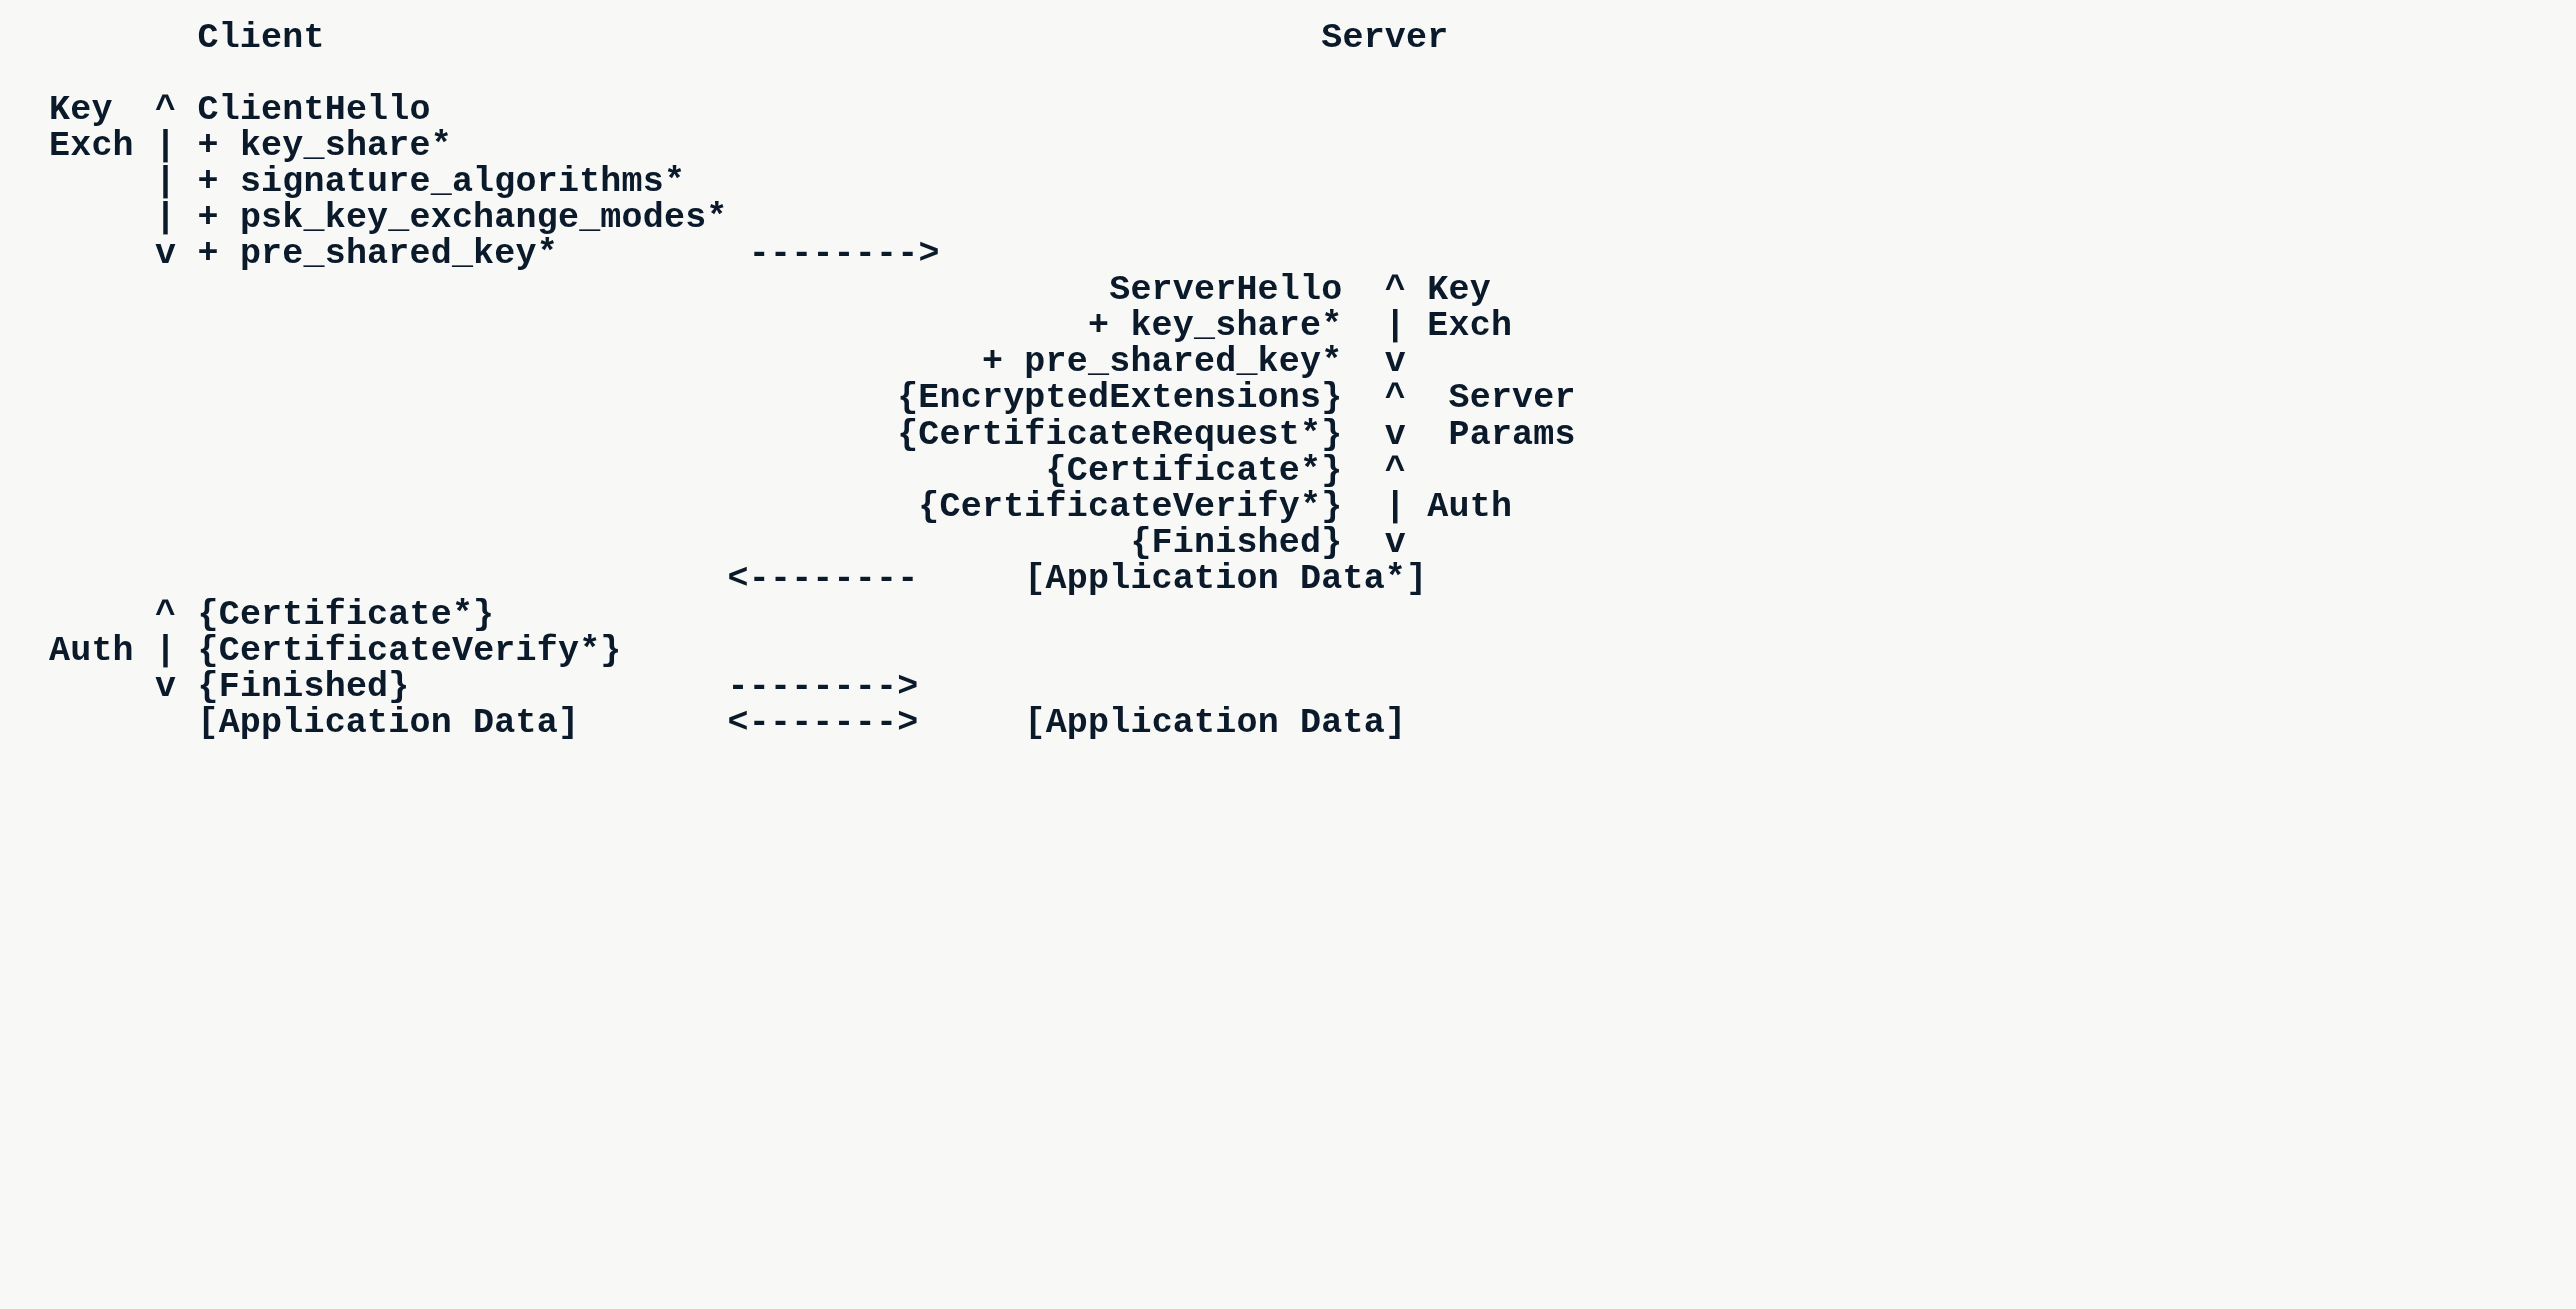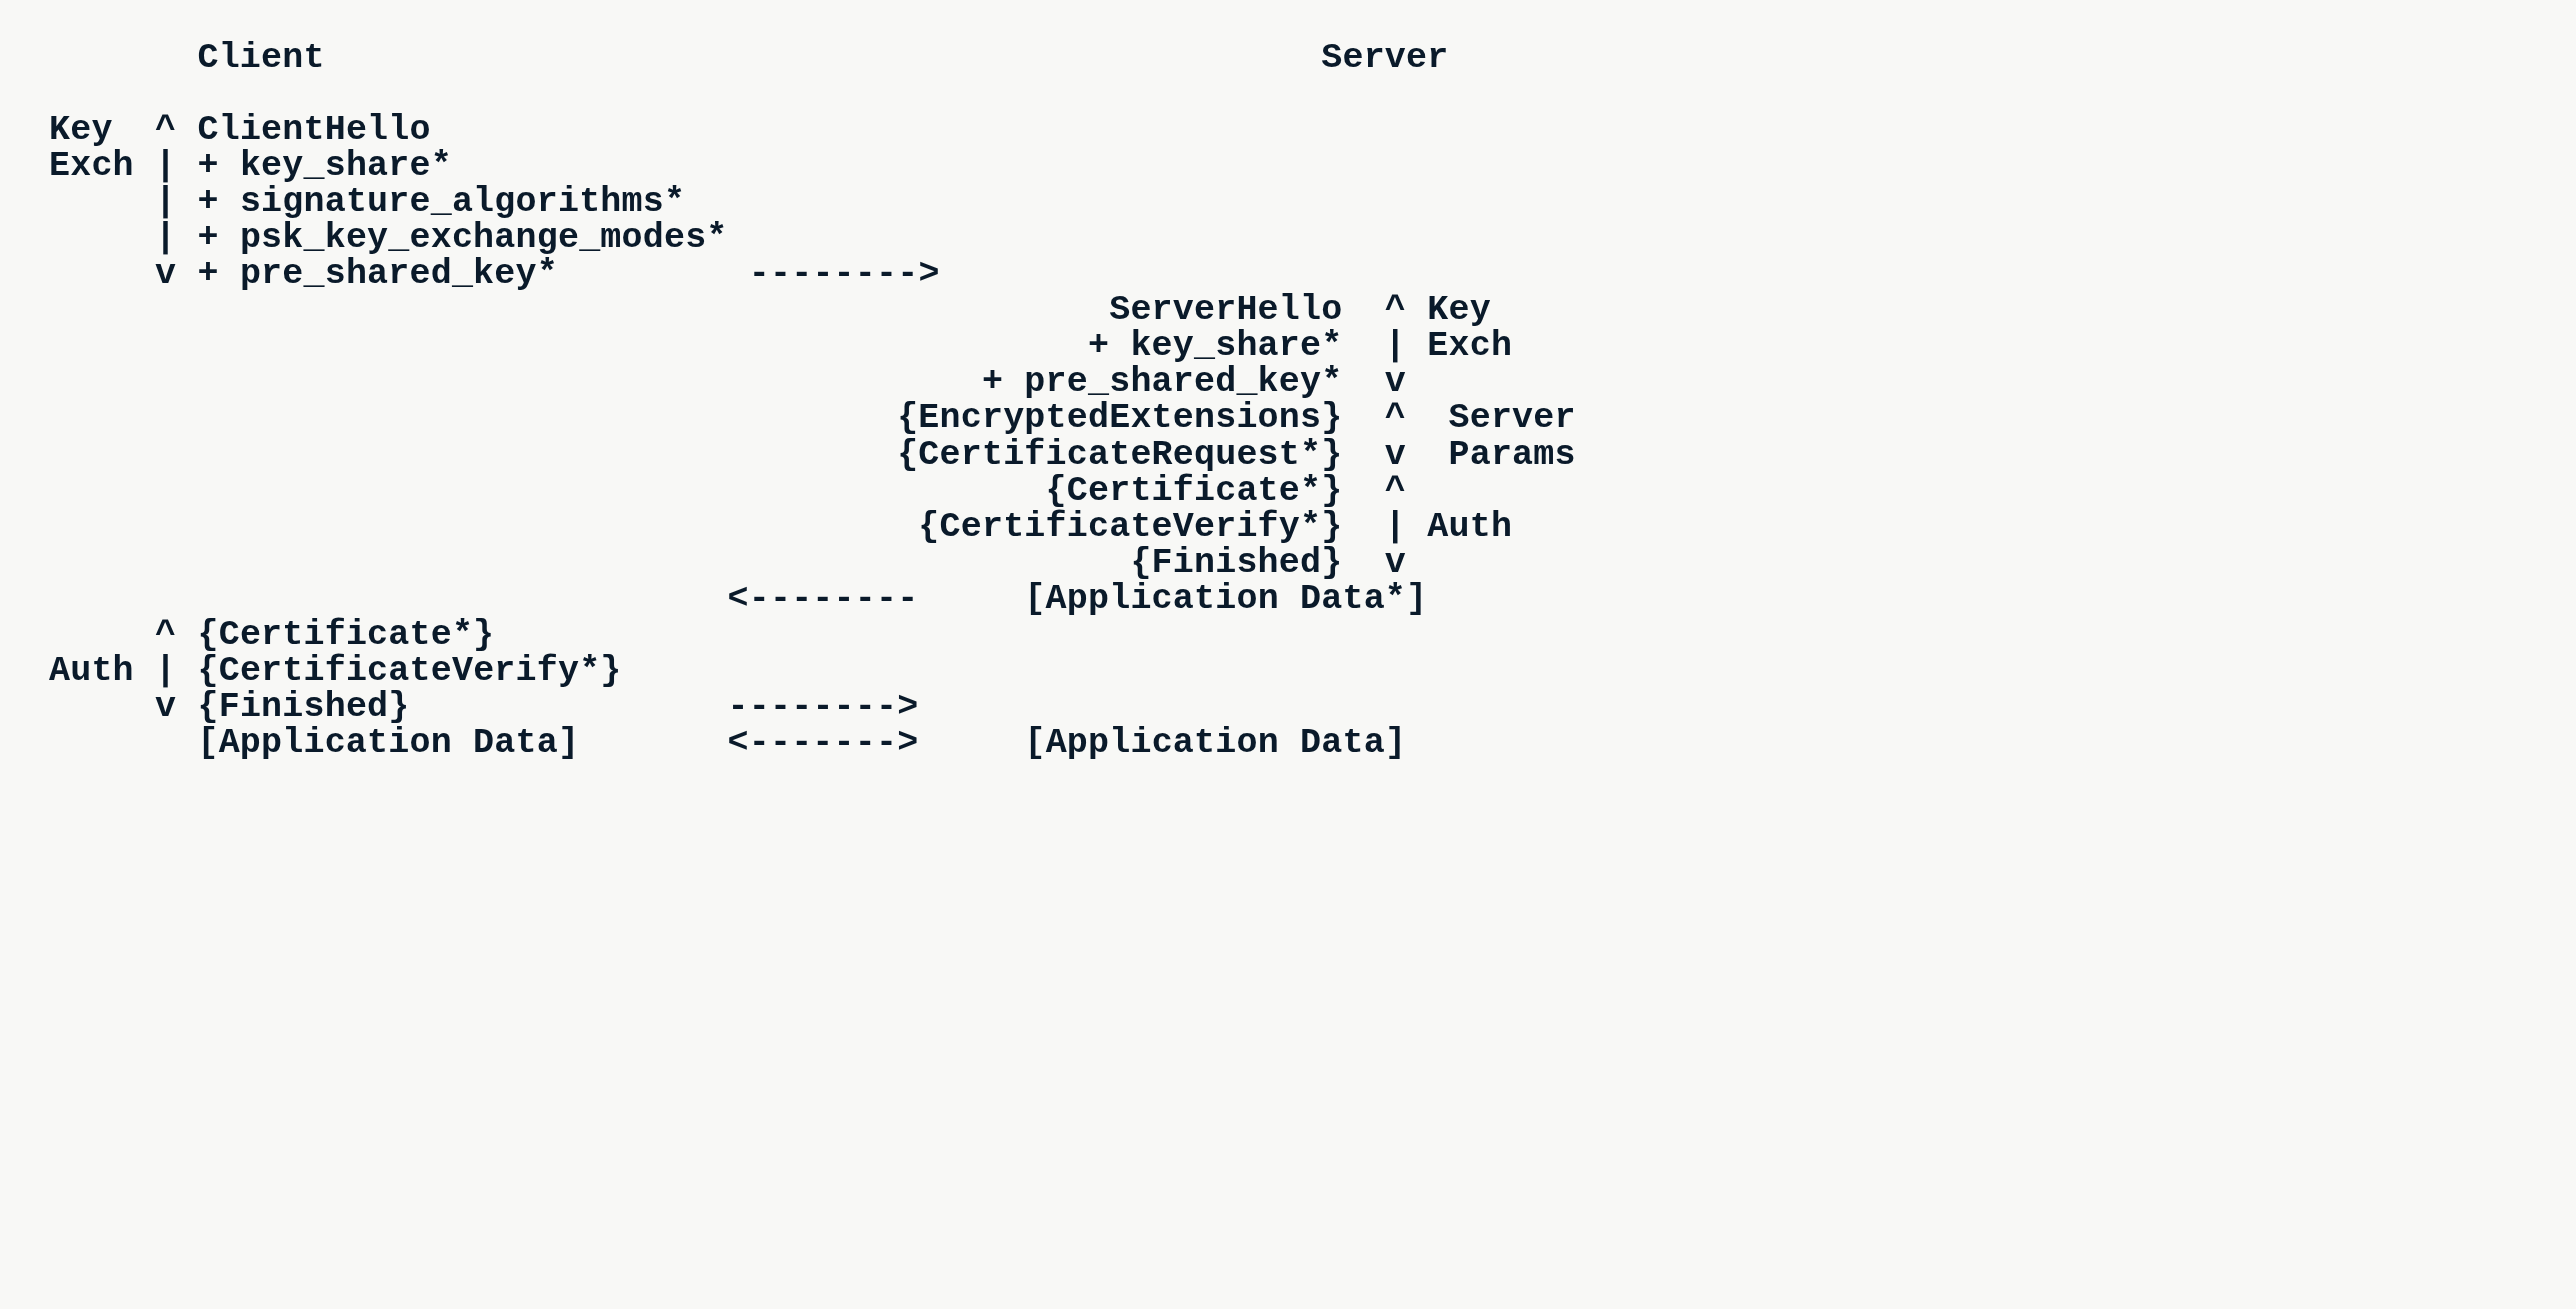--- a/index.html
+++ b/index.html
@@ -4,21 +4,21 @@
   <style>
     html, body {
       margin: 0;
       padding: 0;
       background: #f8f8f6;
       width: 2576px;
       height: 1310px;
     }
     pre {
       margin: 0;
-      padding: 40px 49px;
+      padding: 20px 49px;
       font-family: "Courier New", Courier, monospace;
       font-size: 35px;
       line-height: 1.03;
       color: #0a1a2a;
       white-space: pre;
       letter-spacing: 0.2px;
       font-weight: 600;
     }
   </style>
 </head>

